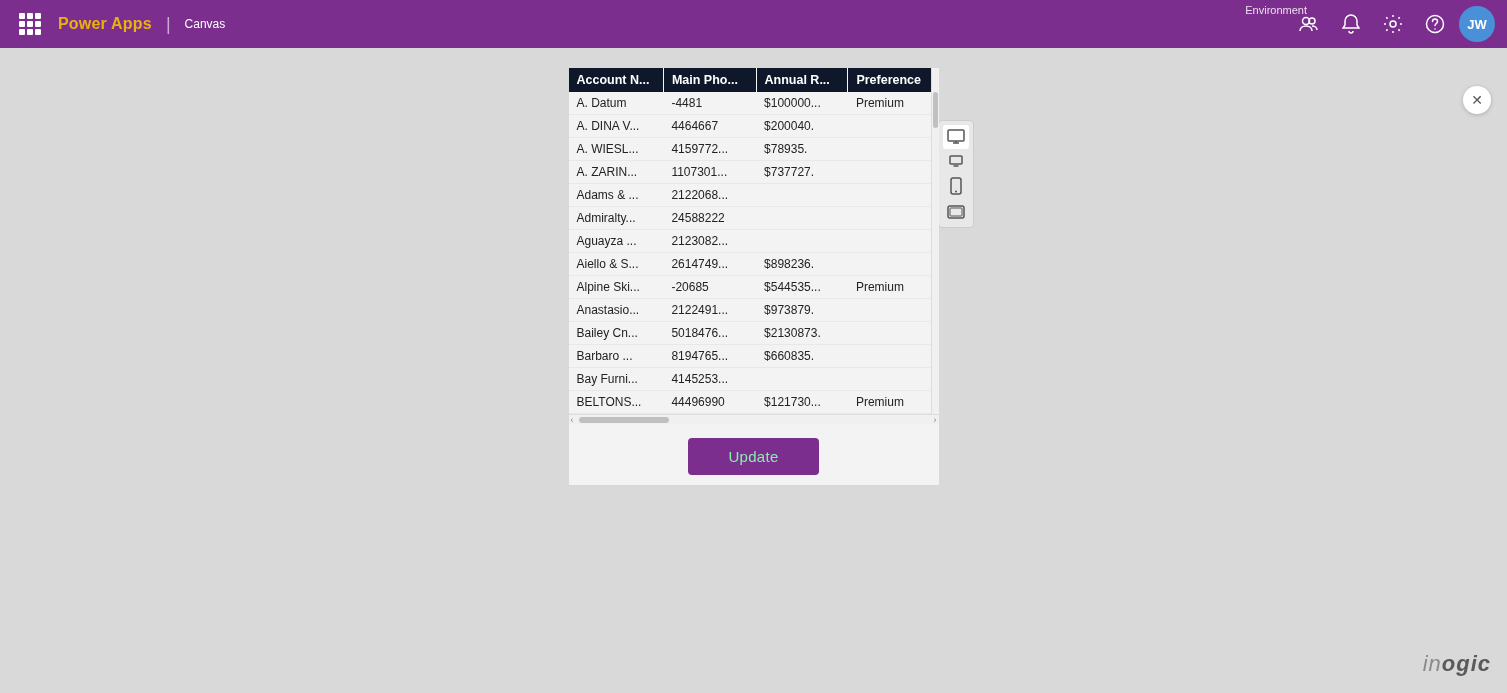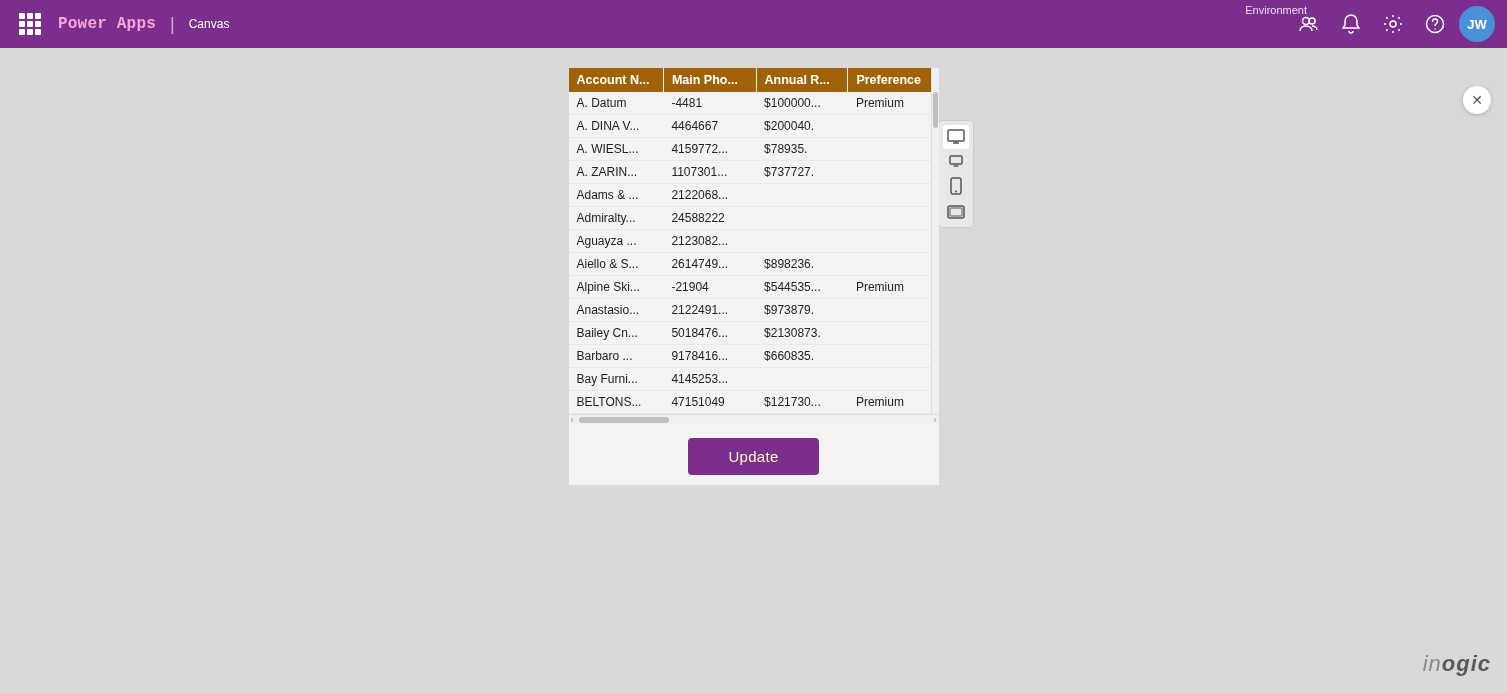--- a/index.html
+++ b/index.html
@@ -34,25 +34,24 @@
       grid-template-rows: repeat(3,6px);
       gap: 2px;
       cursor: pointer;
     }
     .grid-icon span {
       background: white;
       border-radius: 1px;
       display: block;
     }
     .app-title {
-      color: #f9a8d4;
+      color: #eab308;
       font-size: 16px;
       font-weight: 600;
       letter-spacing: 0.2px;
-      font-family: Liberation Mono, monospace;
     }
     .divider-bar {
       color: rgba(255,255,255,0.6);
       font-size: 18px;
       margin: 0 4px;
     }
     .app-type {
       color: white;
       font-size: 12px;
       font-weight: 400;
@@ -116,21 +115,21 @@
       width: 370px;
       position: relative;
       margin-top: 8px;
     }
     .data-table {
       width: 100%;
       border-collapse: collapse;
       font-size: 12.5px;
     }
     .data-table thead tr {
-      background: #a16207;
+      background: #0f172a;
       color: white;
     }
     .data-table thead th {
       padding: 5px 8px;
       text-align: left;
       font-weight: 600;
       font-size: 12.5px;
       border-right: 1px solid rgba(255,255,255,0.2);
       white-space: nowrap;
       overflow: hidden;
@@ -223,21 +222,21 @@
     }
 
     
     .update-btn-area {
       display: flex;
       justify-content: center;
       padding: 14px 0 10px;
     }
     .update-btn {
       background: #7b2e8e;
-      color: #fef9c3;
+      color: #86efac;
       border: none;
       border-radius: 4px;
       padding: 10px 40px;
       font-size: 15px;
       font-weight: 500;
       cursor: pointer;
       letter-spacing: 0.3px;
     }
 
     
@@ -408,51 +407,51 @@
                 <td></td>
               </tr>
               <tr>
                 <td>Aiello &amp; S...</td>
                 <td>2614749...</td>
                 <td>$898236.</td>
                 <td></td>
               </tr>
               <tr>
                 <td>Alpine Ski...</td>
-                <td>-21904</td>
+                <td>-20685</td>
                 <td>$544535...</td>
                 <td>Premium</td>
               </tr>
               <tr>
                 <td>Anastasio...</td>
                 <td>2122491...</td>
                 <td>$973879.</td>
                 <td></td>
               </tr>
               <tr>
                 <td>Bailey Cn...</td>
                 <td>5018476...</td>
                 <td>$2130873.</td>
                 <td></td>
               </tr>
               <tr>
                 <td>Barbaro ...</td>
-                <td>9178416...</td>
+                <td>8194765...</td>
                 <td>$660835.</td>
                 <td></td>
               </tr>
               <tr>
                 <td>Bay Furni...</td>
                 <td>4145253...</td>
                 <td></td>
                 <td></td>
               </tr>
               <tr>
                 <td>BELTONS...</td>
-                <td>47151049</td>
+                <td>44496990</td>
                 <td>$121730...</td>
                 <td>Premium</td>
               </tr>
             </tbody>
         </table>
       </div>
 
       <div style="position:absolute; right:0; top:0; width:8px; height:100%; background:#f0f0f0; border-left:1px solid #ddd;">
         <div style="position:absolute; top:24px; left:1px; right:1px; height:36px; background:#c0c0c0; border-radius:3px;"></div>
         <div style="position:absolute; bottom:2px; left:0; right:0; display:flex; flex-direction:column; align-items:center;">

